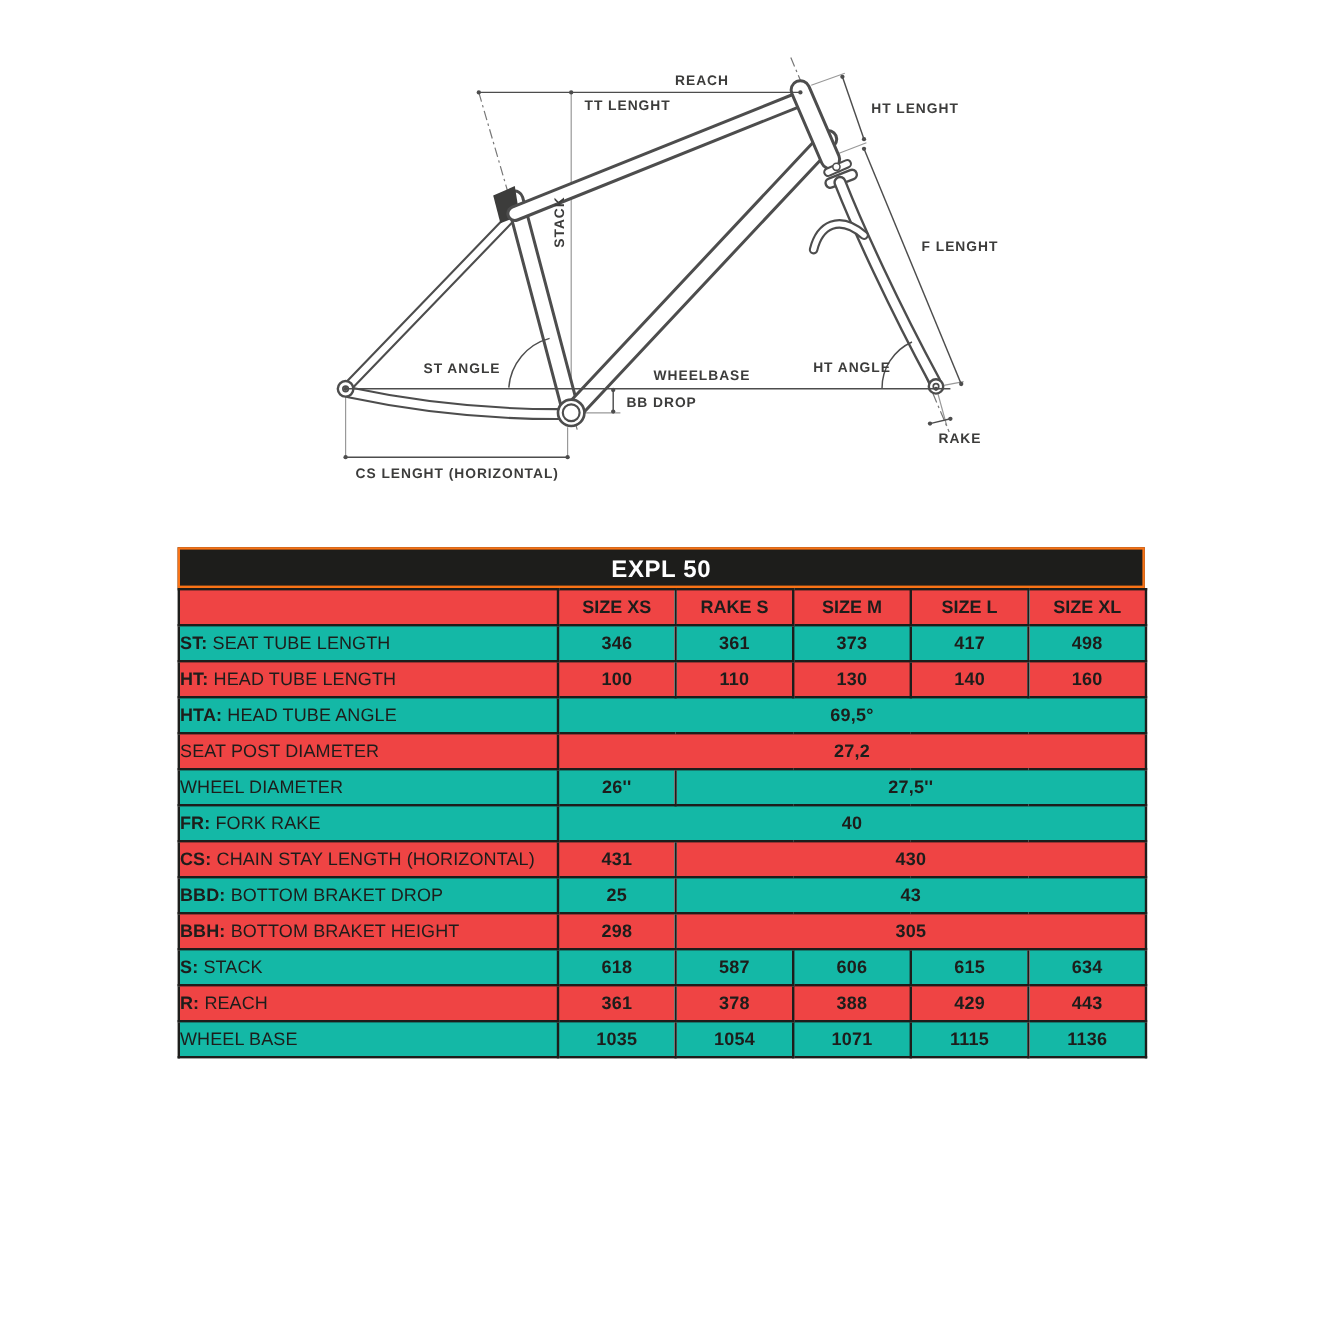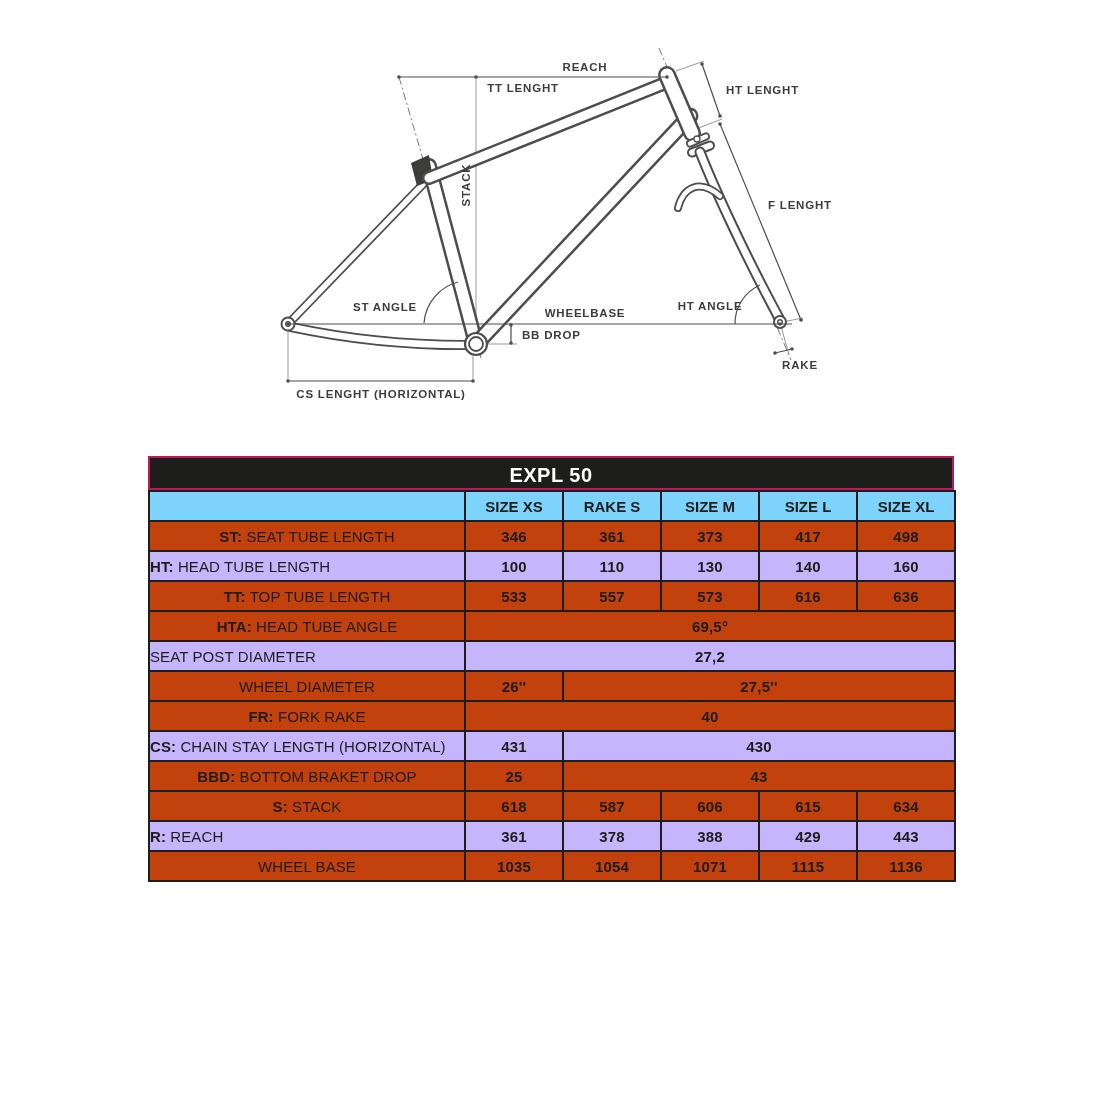--- a/index.html
+++ b/index.html
@@ -8,33 +8,33 @@
 
   
   .diagram{position:absolute;left:0;top:0;width:1100px;height:452px;}
   .diagram svg{display:block;}
   .dim-label{font-size:11.5px;font-weight:bold;letter-spacing:.8px;fill:#3c3c3b;}
 
   
   .table-wrap{position:absolute;left:148px;top:456px;width:806px;}
   .title-bar{background:#1d1d1b;color:#fff;height:34px;line-height:34px;
              text-align:center;font-size:20px;font-weight:bold;letter-spacing:.5px;
-             border:2px solid #be185d;box-sizing:border-box;}
+             border:2px solid #f97316;box-sizing:border-box;}
   table.spec{border-collapse:collapse;table-layout:fixed;width:806px;}
   table.spec col.c-label{width:316px;}
   table.spec col.c-size{width:98px;}
   table.spec th,table.spec td{border:2px solid #1d1d1b;height:28px;padding:0;
              font-size:15px;white-space:nowrap;overflow:hidden;}
-  table.spec th{font-weight:bold;text-align:center;background:#7dd3fc;}
+  table.spec th{font-weight:bold;text-align:center;background:#ef4444;}
   td.lbl{text-align:left;padding-left:8px;font-weight:normal;font-size:14px;letter-spacing:.1px;}
   td.lbl b{font-weight:bold;}
   td.lbl.allbold{font-weight:normal;}
   td.val{text-align:center;font-weight:bold;letter-spacing:.2px;}
-  tr.shade td{background:#c2410c;text-align:center;}
-  tr.plain td{background:#c4b5fd;}
+  tr.shade td{background:#14b8a6;}
+  tr.plain td{background:#ef4444;}
 </style>
 </head>
 <body>
 
 <div class="diagram">
 <svg width="1100" height="452" viewBox="0 0 1100 452">
   <g stroke="#999" stroke-width="1" fill="none">
     <line x1="476" y1="77" x2="476" y2="343"></line>
     <line x1="476" y1="344" x2="517" y2="344"></line>
     <line x1="288" y1="330" x2="288" y2="382"></line>
@@ -167,28 +167,20 @@
         </tr>
         <tr class="plain">
           <td class="lbl"><b>HT:</b> <span>HEAD TUBE LENGTH</span></td>
           <td class="val" colspan="1">100</td>
           <td class="val" colspan="1">110</td>
           <td class="val" colspan="1">130</td>
           <td class="val" colspan="1">140</td>
           <td class="val" colspan="1">160</td>
         </tr>
         <tr class="shade">
-          <td class="lbl"><b>TT:</b> <span>TOP TUBE LENGTH</span></td>
-          <td class="val" colspan="1">533</td>
-          <td class="val" colspan="1">557</td>
-          <td class="val" colspan="1">573</td>
-          <td class="val" colspan="1">616</td>
-          <td class="val" colspan="1">636</td>
-        </tr>
-        <tr class="shade">
           <td class="lbl"><b>HTA:</b> <span>HEAD TUBE ANGLE</span></td>
           <td class="val" colspan="5">69,5°</td>
         </tr>
         <tr class="plain">
           <td class="lbl allbold"><span>SEAT POST DIAMETER</span></td>
           <td class="val" colspan="5">27,2</td>
         </tr>
         <tr class="shade">
           <td class="lbl allbold"><span>WHEEL DIAMETER</span></td>
           <td class="val" colspan="1">26''</td>
@@ -200,20 +192,25 @@
         </tr>
         <tr class="plain">
           <td class="lbl"><b>CS:</b> <span>CHAIN STAY LENGTH (HORIZONTAL)</span></td>
           <td class="val" colspan="1">431</td>
           <td class="val" colspan="4">430</td>
         </tr>
         <tr class="shade">
           <td class="lbl"><b>BBD:</b> <span>BOTTOM BRAKET DROP</span></td>
           <td class="val" colspan="1">25</td>
           <td class="val" colspan="4">43</td>
+        </tr>
+        <tr class="plain">
+          <td class="lbl"><b>BBH:</b> <span>BOTTOM BRAKET HEIGHT</span></td>
+          <td class="val" colspan="1">298</td>
+          <td class="val" colspan="4">305</td>
         </tr>
         <tr class="shade">
           <td class="lbl"><b>S:</b> <span>STACK</span></td>
           <td class="val" colspan="1">618</td>
           <td class="val" colspan="1">587</td>
           <td class="val" colspan="1">606</td>
           <td class="val" colspan="1">615</td>
           <td class="val" colspan="1">634</td>
         </tr>
         <tr class="plain">

